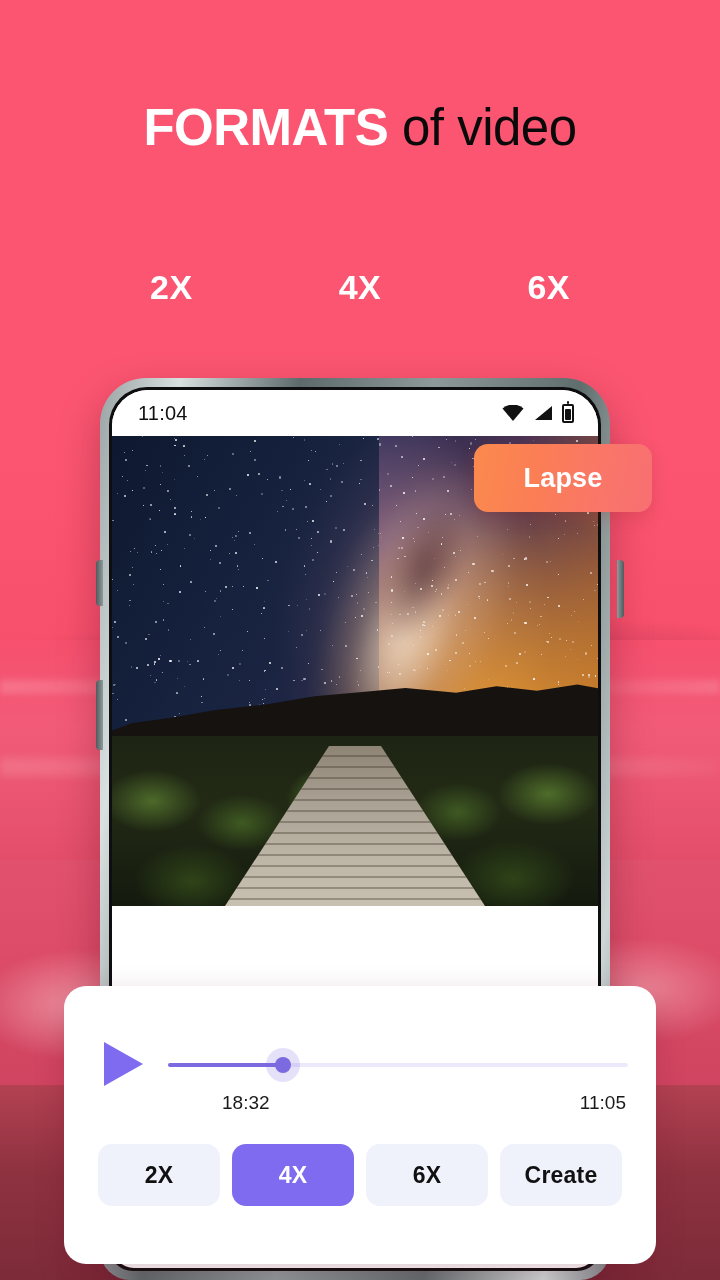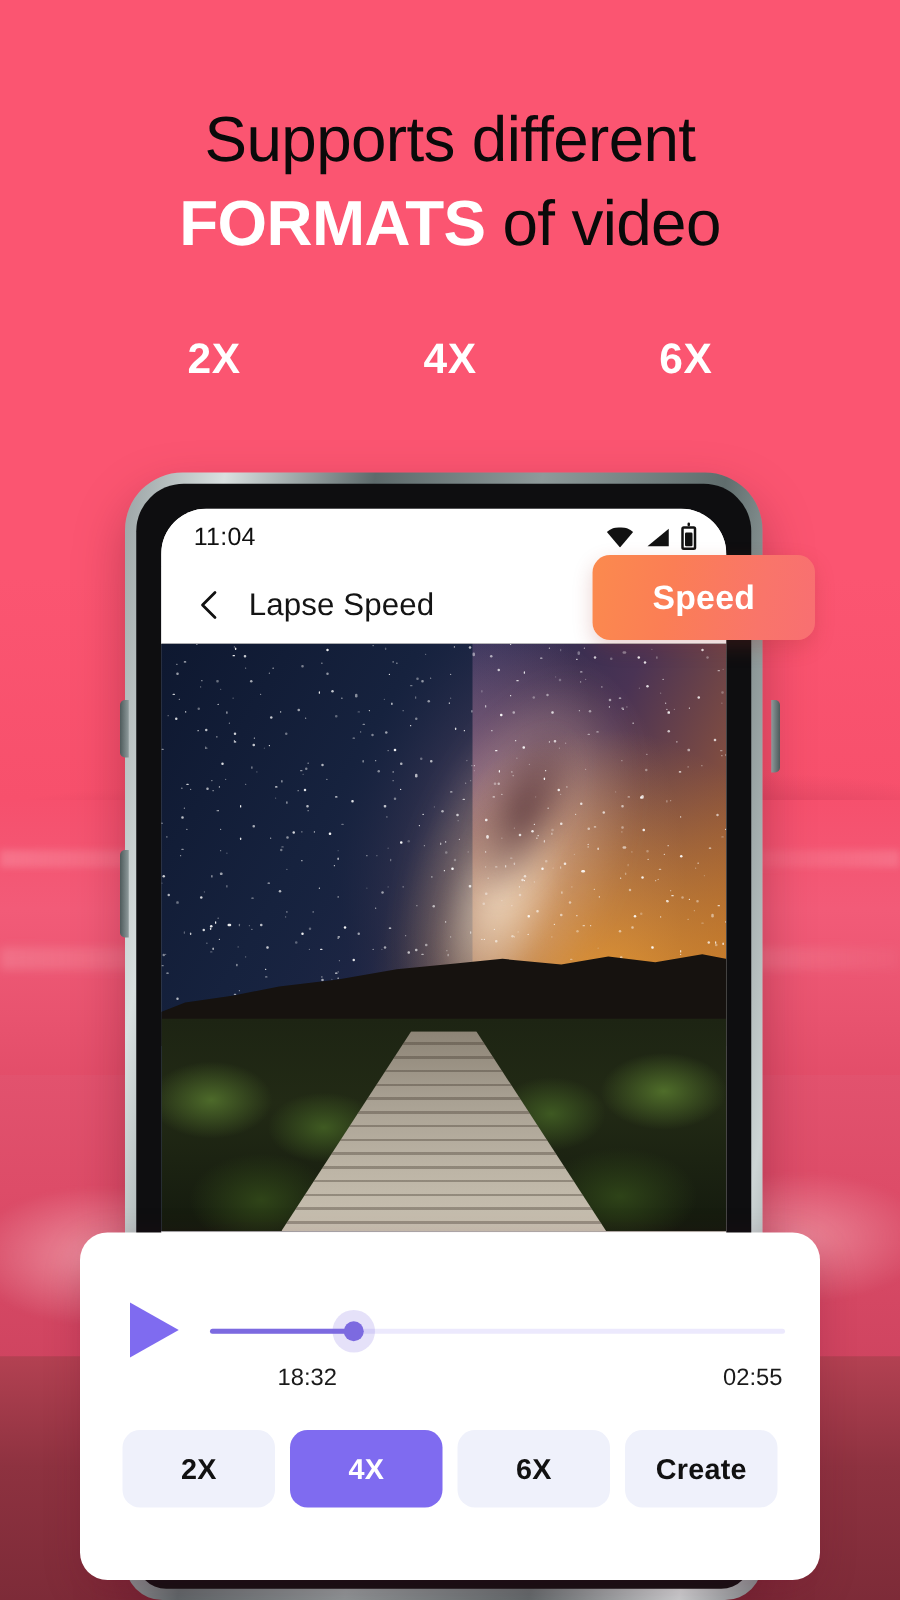--- a/index.html
+++ b/index.html
@@ -93,21 +93,21 @@
     border-radius:46px 46px 30px 30px;
     background:linear-gradient(100deg,#9aa3a4 0%, #d9e0e0 12%, #5d6a6b 30%, #8e9a9a 50%, #606d6d 72%, #cdd5d5 90%, #7c8889 100%);
     padding:9px;
     box-shadow:0 18px 40px rgba(90,15,35,.35);
     z-index:10;
   }
   .phone-inner{
     width:100%; height:100%;
     border-radius:38px 38px 24px 24px;
     background:#0e0e10;
-    padding:20px;
+    padding:3px;
     overflow:hidden;
   }
   .screen{
     width:100%; height:100%;
     border-radius:36px 36px 22px 22px;
     background:#ffffff;
     overflow:hidden;
     position:relative;
   }
   .side-btn{
@@ -292,21 +292,20 @@
   <div class="bg-sky"></div>
   <div class="bg-mountains"></div>
   <div class="bg-water"></div>
   <div class="bg-shore"></div>
   <div class="bg-foam-l"></div>
   <div class="bg-foam-r"></div>
   <div class="bg-bottom"></div>
 </div>
 
 <div class="headline">
-  <span class="l1">Supports different</span>
   <span class="l2"><b>FORMATS</b><span class="rest"> of video</span></span>
 </div>
 
 <div class="speed-row">
   <span>2X</span>
   <span>4X</span>
   <span>6X</span>
 </div>
 
 <div class="side-btn b1"></div>
@@ -323,26 +322,20 @@
           <svg class="ico-wifi" viewBox="0 0 22 16">
             <path d="M11 16 L0.5 3.5 A16 16 0 0 1 21.5 3.5 Z" fill="#111"></path>
           </svg>
           <svg class="ico-signal" viewBox="0 0 20 16">
             <path d="M19 1 L19 15 L2 15 Z" fill="#111"></path>
           </svg>
           <span class="ico-batt"></span>
         </span>
       </div>
 
-      <div class="appbar">
-        <svg class="back-chevron" viewBox="0 0 26 26">
-          <path d="M17 3 L7 13 L17 23" fill="none" stroke="#111" stroke-width="2.2" stroke-linecap="round" stroke-linejoin="round"></path>
-        </svg>
-        <span class="appbar-title">Lapse Speed</span>
-      </div>
 
       <div class="video-wrap">
         <div class="sky"></div>
         <div class="sky-dark"></div>
         <div class="milky"></div>
         <div class="milky2"></div>
         <div class="dust"></div>
         <div class="stars" id="stars">
             <i style="left:59.71%;top:21.55%;width:1.5px;height:1.5px;opacity:0.94"></i>
             <i style="left:67.22%;top:38.10%;width:2.0px;height:2.0px;opacity:0.89"></i>
@@ -969,39 +962,39 @@
         <div class="ground"></div>
         <div class="bush-l"></div>
         <div class="bush-r"></div>
         <div class="boardwalk"></div>
       </div>
 
     </div>
   </div>
 </div>
 
-<div class="create-btn">Speed</div>
+<div class="create-btn">Lapse</div>
 
 <div class="control-card">
 
   <div class="player-row">
     <svg class="play-btn" viewBox="0 0 46 48">
       <path d="M4 2 L43 24 L4 46 Z" fill="#7f6bf0"></path>
     </svg>
     <div class="slider">
       <div class="track"></div>
       <div class="track-fill" id="trackFill" style="width: 25%;"></div>
       <div class="thumb-halo" id="thumbHalo" style="left: 25%;"></div>
       <div class="thumb" id="thumb" style="left: 25%;"></div>
     </div>
   </div>
 
   <div class="times">
     <span>18:32</span>
-    <span>02:55</span>
+    <span>11:05</span>
   </div>
 
   <div class="speed-btns">
     <div class="sbtn">2X</div>
     <div class="sbtn active">4X</div>
     <div class="sbtn">6X</div>
     <div class="sbtn">Create</div>
   </div>
 
 </div>

